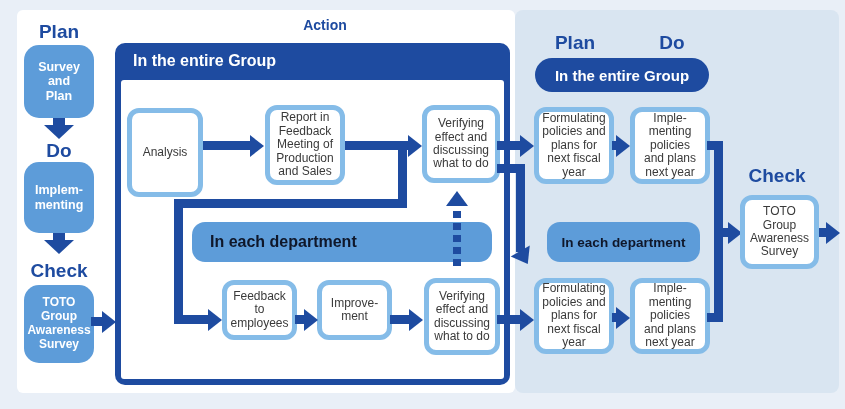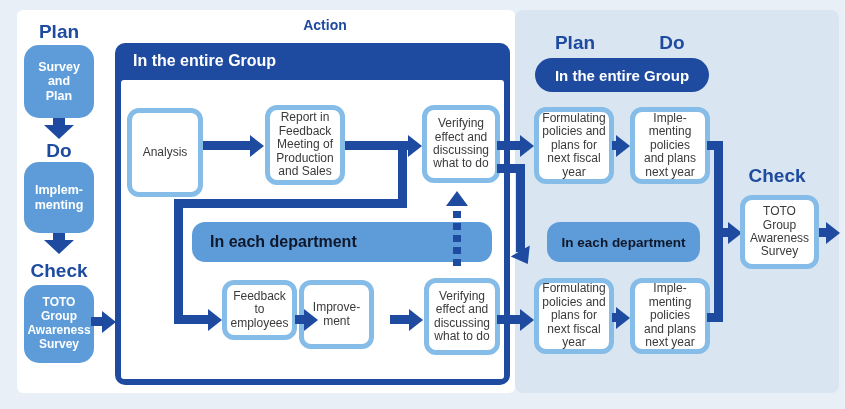--- a/index.html
+++ b/index.html
@@ -92,21 +92,21 @@
 
   <div class="deptbar" style="left:185px;top:222px;width:300px;height:40px;font-size:16px;padding-left:18px;box-sizing:border-box;">
       <span>In each department</span>
     </div>
 
   <div class="wbox" style="left:215px;top:280px;width:75px;height:60px;">
       <span class="txt">Feedback
 to
 employees</span>
     </div>
-  <div class="wbox" style="left:292px;top:280px;width:75px;height:69px;">
+  <div class="wbox" style="left:310px;top:280px;width:75px;height:60px;">
       <span class="txt">Improve-
 ment</span>
     </div>
   <div class="wbox" style="left:417px;top:278px;width:76px;height:77px;">
       <span class="txt">Verifying
 effect and
 discussing
 what to do</span>
     </div>
 

